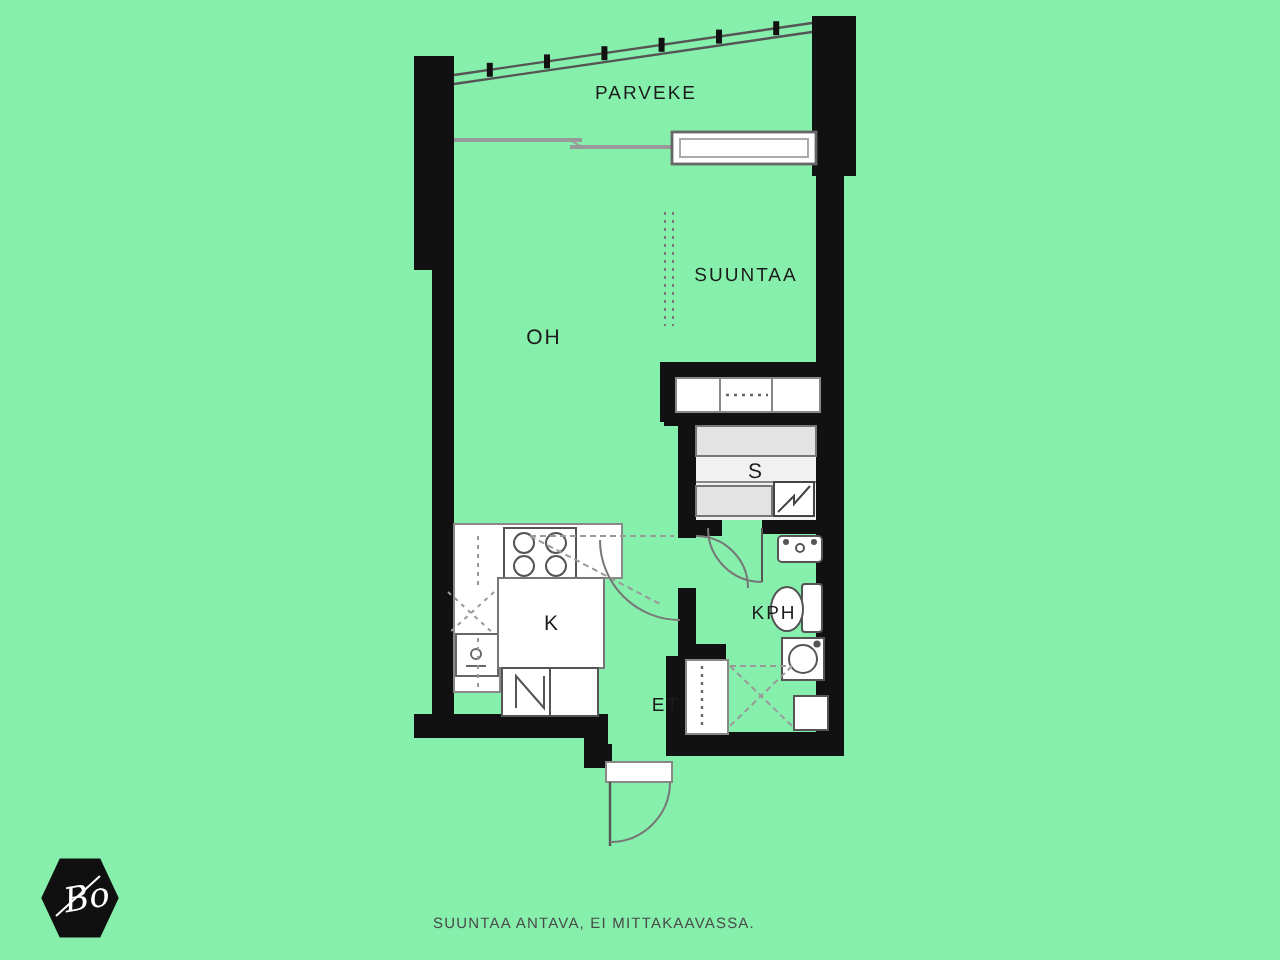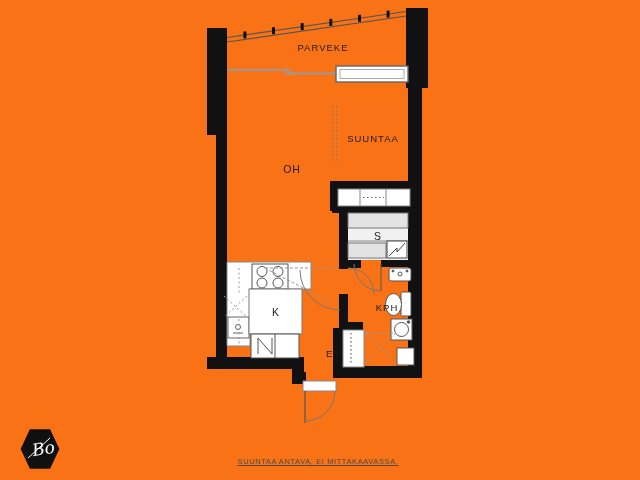--- a/index.html
+++ b/index.html
@@ -1,29 +1,29 @@
 <!DOCTYPE html>
 <html><head>
 <meta charset="utf-8">
 <style>
   html,body{margin:0;padding:0;background:#fff;}
   #stage{
-    position:relative;width:640px;height:480px;background:#f97316;
+    position:relative;width:640px;height:480px;background:#86efac;
     font-family:"Liberation Sans", sans-serif;overflow:hidden;
   }
   .room-label{
     position:absolute;transform:translate(-50%,-50%);
     color:#1c1c1c;font-size:9.5px;letter-spacing:1px;font-weight:400;
     white-space:nowrap;
   }
   .room-label.big{font-size:10.5px;}
   #plan-svg{position:absolute;left:0;top:0;}
   #disclaimer{
-    position:absolute;left:318px;top:457px;transform:translateX(-50%);
-    font-size:7.5px;letter-spacing:.6px;color:#4a4a4a;white-space:nowrap;text-decoration:underline;
+    position:absolute;left:297px;top:457px;transform:translateX(-50%);
+    font-size:7.5px;letter-spacing:.6px;color:#4a4a4a;white-space:nowrap;
   }
   #logo{
     position:absolute;left:18px;top:427px;width:44px;height:44px;background:#101010;
     clip-path:polygon(6% 50%, 27% 5%, 73% 5%, 94% 50%, 73% 95%, 27% 95%);
   }
   #logo svg{position:absolute;inset:0;}
   #logo text{
     font-family:"DejaVu Serif", serif;font-style:italic;font-size:17px;fill:#ffffff;
   }
 </style>
@@ -169,21 +169,21 @@
     </g>
 
     <g fill="none">
       <rect x="303" y="381" width="33" height="10" fill="#fff" stroke="#888" stroke-width="1"></rect>
       <line x1="305" y1="391" x2="305" y2="423" stroke="#555" stroke-width="1.2"></line>
       <path d="M305 421 A30 30 0 0 0 335 391" stroke="#777" stroke-width="1"></path>
     </g>
   </svg>
 
   <div class="room-label" style="left:323px;top:47px;">PARVEKE</div>
-  <div class="room-label big" style="left:292px;top:169px;text-align:center;">OH</div>
+  <div class="room-label big" style="left:272px;top:169px;text-align:center;">OH</div>
   <div class="room-label" style="left:373px;top:138px;">SUUNTAA</div>
   <div class="room-label big" style="left:378px;top:236px;">S</div>
   <div class="room-label big" style="left:276px;top:312px;">K</div>
   <div class="room-label" style="left:370px;top:307px;padding-left:34px;">KPH</div>
   <div class="room-label" style="left:333px;top:353px;">ET</div>
 
   <div id="disclaimer">SUUNTAA ANTAVA, EI MITTAKAAVASSA.</div>
 
   <div id="logo">
     <svg width="44" height="44" viewBox="0 0 44 44">

